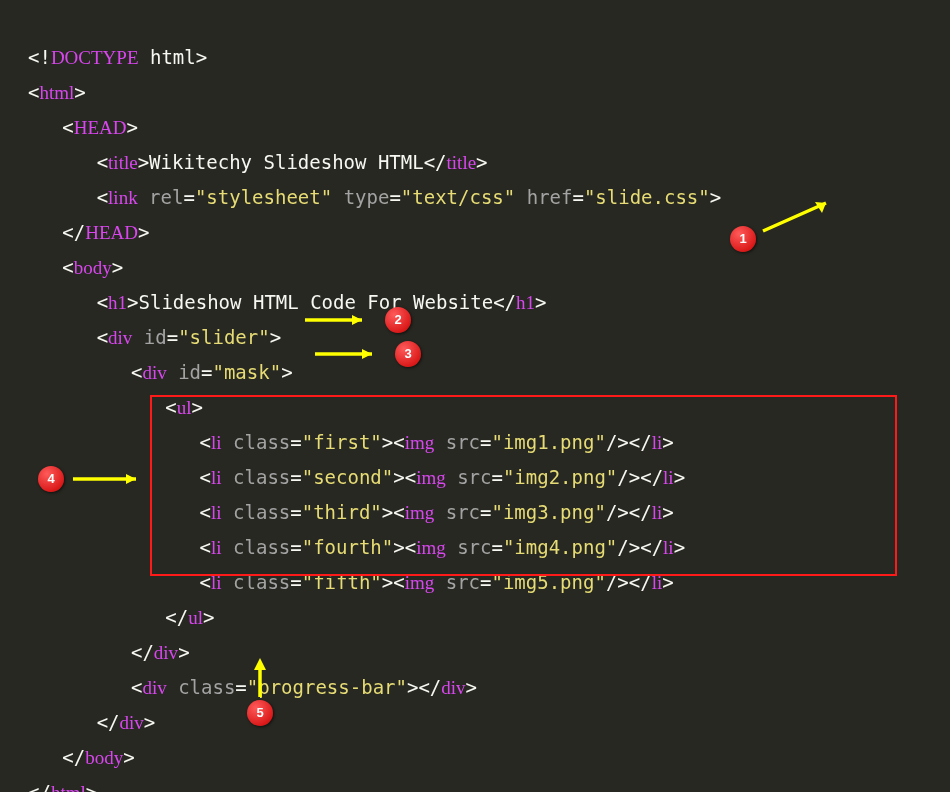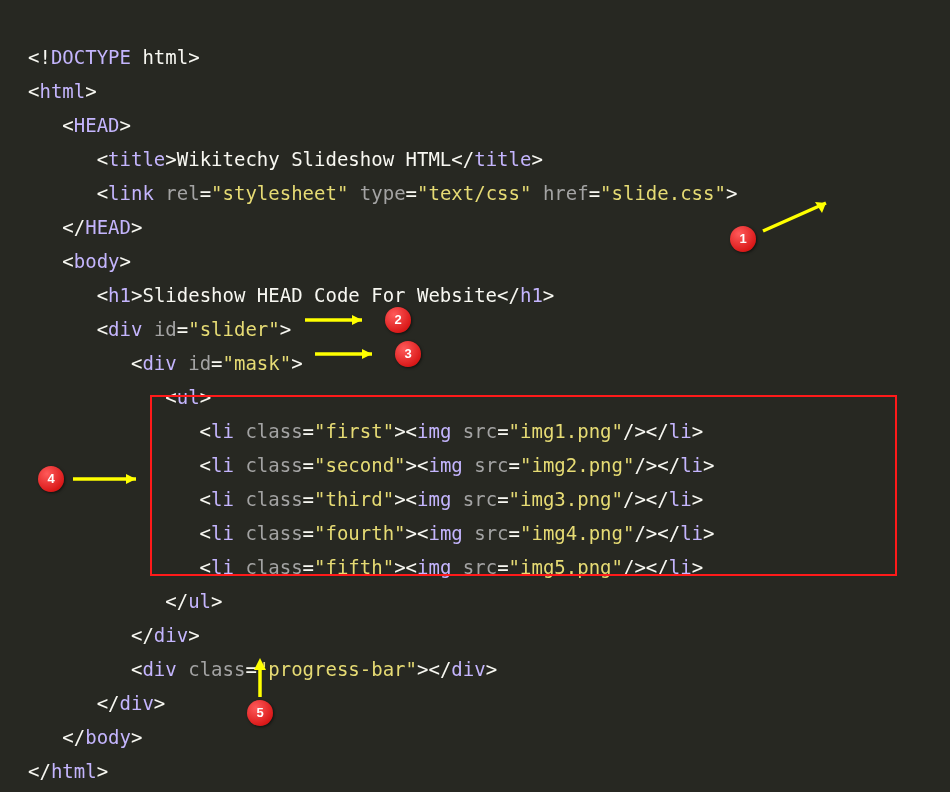--- a/index.html
+++ b/index.html
@@ -22,21 +22,21 @@
 pre.code {
   position: absolute;
   left: 0;
   top: 0;
   padding: 40px 0 0 28px;
   margin: 0;
   line-height: 34px;
   white-space: pre;
 }
 .p  { color: #f8f8f2; } 
-.t  { color: #c4b5fd; } 
+.t  { color: #d946ef; font-family: Liberation Serif, serif; } 
 .a  { color: #a3a3a3; } 
 .s  { color: #e6db74; } 
 .tx { color: #f8f8f2; margin-top: 11px; } 
 
 
 .hl-box {
   position: absolute;
   left: 150px;
   top: 395px;
   width: 743px;
@@ -80,21 +80,21 @@
 
 <div class="editor">
 
 <pre class="code"><span class="p">&lt;!</span><span class="t">DOCTYPE</span><span class="p"> html</span><span class="p">&gt;</span>
 <span class="p">&lt;</span><span class="t">html</span><span class="p">&gt;</span>
    <span class="p">&lt;</span><span class="t">HEAD</span><span class="p">&gt;</span>
       <span class="p">&lt;</span><span class="t">title</span><span class="p">&gt;</span><span class="tx">Wikitechy Slideshow HTML</span><span class="p">&lt;/</span><span class="t">title</span><span class="p">&gt;</span>
       <span class="p">&lt;</span><span class="t">link</span><span class="p"> </span><span class="a">rel</span><span class="p">=</span><span class="s">"stylesheet"</span><span class="p"> </span><span class="a">type</span><span class="p">=</span><span class="s">"text/css"</span><span class="p"> </span><span class="a">href</span><span class="p">=</span><span class="s">"slide.css"</span><span class="p">&gt;</span>
    <span class="p">&lt;/</span><span class="t">HEAD</span><span class="p">&gt;</span>
    <span class="p">&lt;</span><span class="t">body</span><span class="p">&gt;</span>
-      <span class="p">&lt;</span><span class="t">h1</span><span class="p">&gt;</span><span class="tx">Slideshow HEAD Code For Website</span><span class="p">&lt;/</span><span class="t">h1</span><span class="p">&gt;</span>
+      <span class="p">&lt;</span><span class="t">h1</span><span class="p">&gt;</span><span class="tx">Slideshow HTML Code For Website</span><span class="p">&lt;/</span><span class="t">h1</span><span class="p">&gt;</span>
       <span class="p">&lt;</span><span class="t">div</span><span class="p"> </span><span class="a">id</span><span class="p">=</span><span class="s">"slider"</span><span class="p">&gt;</span>
          <span class="p">&lt;</span><span class="t">div</span><span class="p"> </span><span class="a">id</span><span class="p">=</span><span class="s">"mask"</span><span class="p">&gt;</span>
             <span class="p">&lt;</span><span class="t">ul</span><span class="p">&gt;</span>
                <span class="p">&lt;</span><span class="t">li</span><span class="p"> </span><span class="a">class</span><span class="p">=</span><span class="s">"first"</span><span class="p">&gt;&lt;</span><span class="t">img</span><span class="p"> </span><span class="a">src</span><span class="p">=</span><span class="s">"img1.png"</span><span class="p">/&gt;&lt;/</span><span class="t">li</span><span class="p">&gt;</span>
                <span class="p">&lt;</span><span class="t">li</span><span class="p"> </span><span class="a">class</span><span class="p">=</span><span class="s">"second"</span><span class="p">&gt;&lt;</span><span class="t">img</span><span class="p"> </span><span class="a">src</span><span class="p">=</span><span class="s">"img2.png"</span><span class="p">/&gt;&lt;/</span><span class="t">li</span><span class="p">&gt;</span>
                <span class="p">&lt;</span><span class="t">li</span><span class="p"> </span><span class="a">class</span><span class="p">=</span><span class="s">"third"</span><span class="p">&gt;&lt;</span><span class="t">img</span><span class="p"> </span><span class="a">src</span><span class="p">=</span><span class="s">"img3.png"</span><span class="p">/&gt;&lt;/</span><span class="t">li</span><span class="p">&gt;</span>
                <span class="p">&lt;</span><span class="t">li</span><span class="p"> </span><span class="a">class</span><span class="p">=</span><span class="s">"fourth"</span><span class="p">&gt;&lt;</span><span class="t">img</span><span class="p"> </span><span class="a">src</span><span class="p">=</span><span class="s">"img4.png"</span><span class="p">/&gt;&lt;/</span><span class="t">li</span><span class="p">&gt;</span>
                <span class="p">&lt;</span><span class="t">li</span><span class="p"> </span><span class="a">class</span><span class="p">=</span><span class="s">"fifth"</span><span class="p">&gt;&lt;</span><span class="t">img</span><span class="p"> </span><span class="a">src</span><span class="p">=</span><span class="s">"img5.png"</span><span class="p">/&gt;&lt;/</span><span class="t">li</span><span class="p">&gt;</span>
             <span class="p">&lt;/</span><span class="t">ul</span><span class="p">&gt;</span>
          <span class="p">&lt;/</span><span class="t">div</span><span class="p">&gt;</span>

